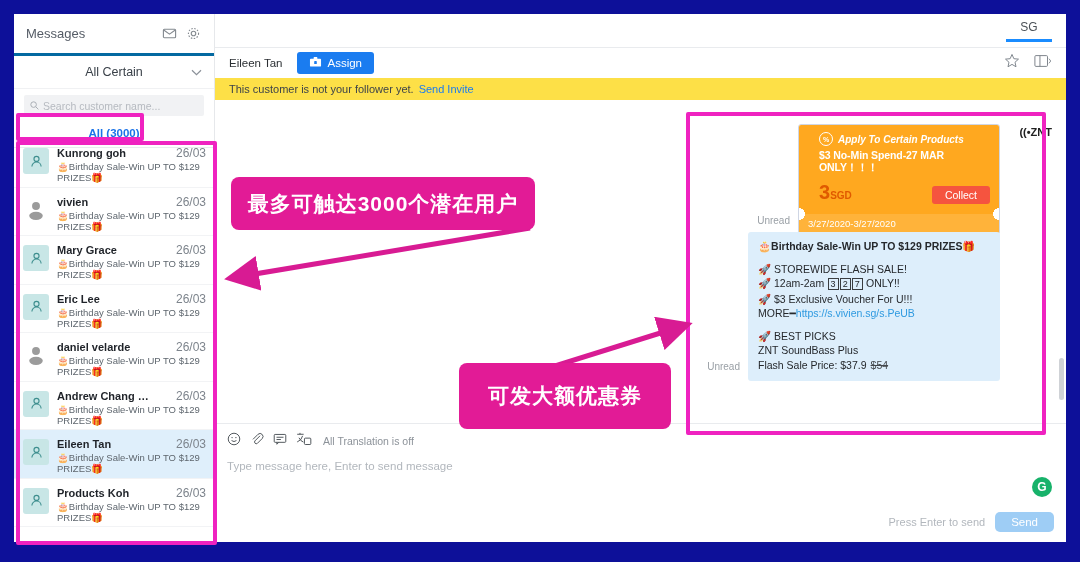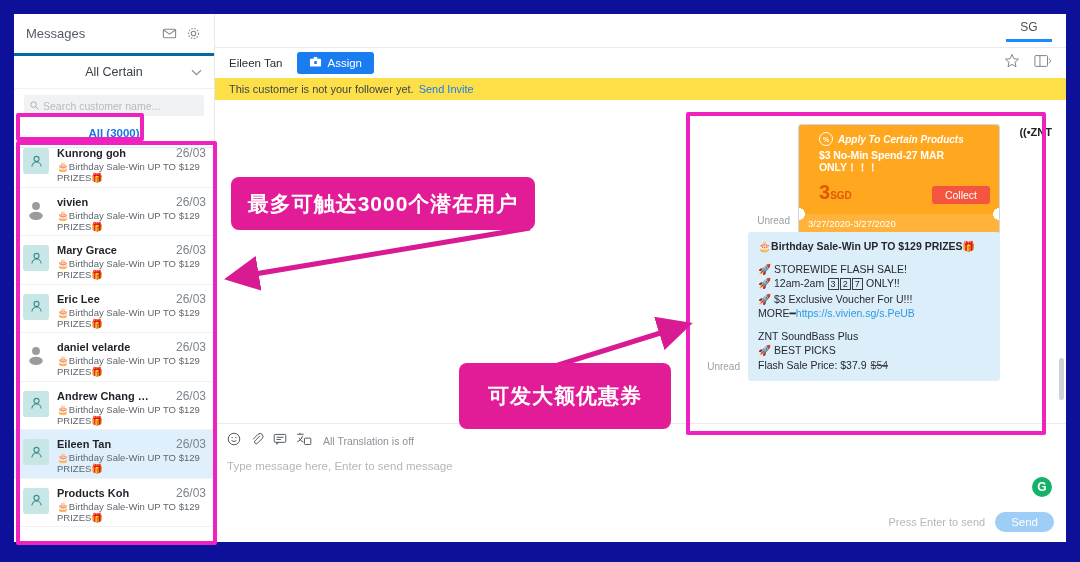--- a/index.html
+++ b/index.html
@@ -139,21 +139,21 @@
   .bubble .strike{text-decoration:line-through;color:#44484c;margin-left:4px;}
   .box-digit{border:1px solid #3a3d40;padding:0 2px;font-size:9px;margin:0 0.5px;}
 
   
   .composer{position:absolute;left:0;right:0;bottom:0;height:118px;border-top:1px solid #e9ebee;}
   .comp-tools{display:flex;align-items:center;gap:9px;padding:8px 12px 0 12px;}
   .comp-tools .tr{font-size:10.5px;color:#8c9299;margin-left:2px;}
   .comp-ph{padding:10px 12px 0 12px;font-size:11.5px;color:#b2b7bd;}
   .comp-bottom{position:absolute;right:12px;bottom:10px;display:flex;align-items:center;gap:10px;}
   .comp-hint{font-size:11px;color:#b2b7bd;}
-  .send-btn{background:#9ecdf5;color:#fff;font-size:11.5px;border-radius:10px;padding:4px 16px;}
+  .send-btn{background:#9ecdf5;color:#fff;font-size:11.5px;border-radius:5px;padding:4px 16px;}
   .gbadge{
     position:absolute;right:14px;bottom:45px;width:20px;height:20px;border-radius:50%;
     background:#17b26a;color:#fff;font-size:12px;display:flex;align-items:center;justify-content:center;font-weight:bold;
   }
 
   
   .vscroll{position:absolute;right:2px;width:5px;border-radius:3px;background:#cfd2d6;}
 
   
   .anno-box{
@@ -410,22 +410,22 @@
           <div class="blank"></div>
           <div>🚀 STOREWIDE FLASH SALE!</div>
           <div>
             <span>🚀 12am-2am </span><span class="box-digit">3</span><span class="box-digit">2</span><span class="box-digit">7</span><span> ONLY!!</span>
           </div>
           <div>🚀 $3 Exclusive Voucher For U!!!</div>
           <div>
             <span>MORE━</span><span class="lnk">https://s.vivien.sg/s.PeUB</span>
           </div>
           <div class="blank"></div>
+          <div>🚀 BEST PICKS</div>
           <div>ZNT SoundBass Plus</div>
-          <div>🚀 BEST PICKS</div>
           <div>
             <span>Flash Sale Price: $37.9</span><span class="strike">$54</span>
           </div>
         </div>
       </div>
 
       <div class="vscroll" style="top:248px;height:42px;"></div>
     </div>
 
     <div class="composer">

